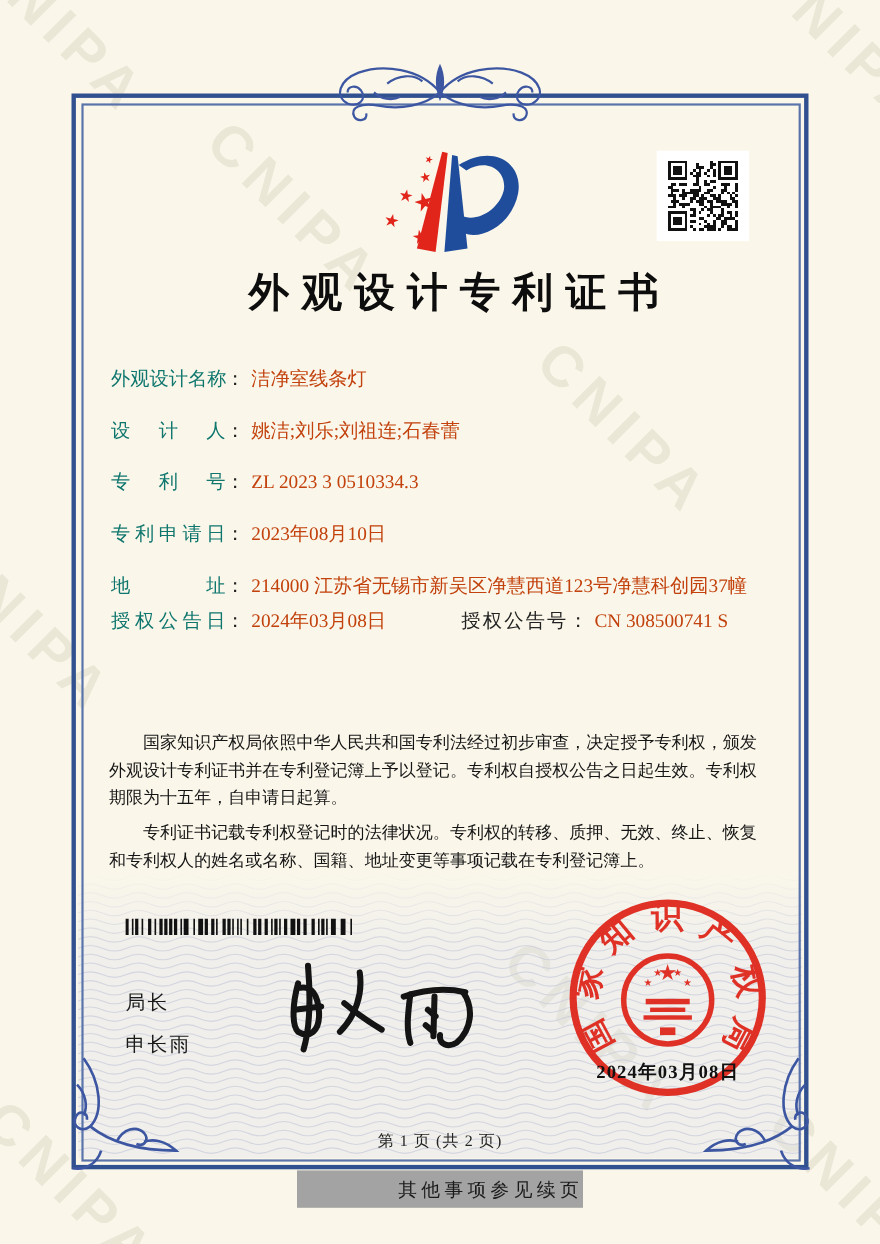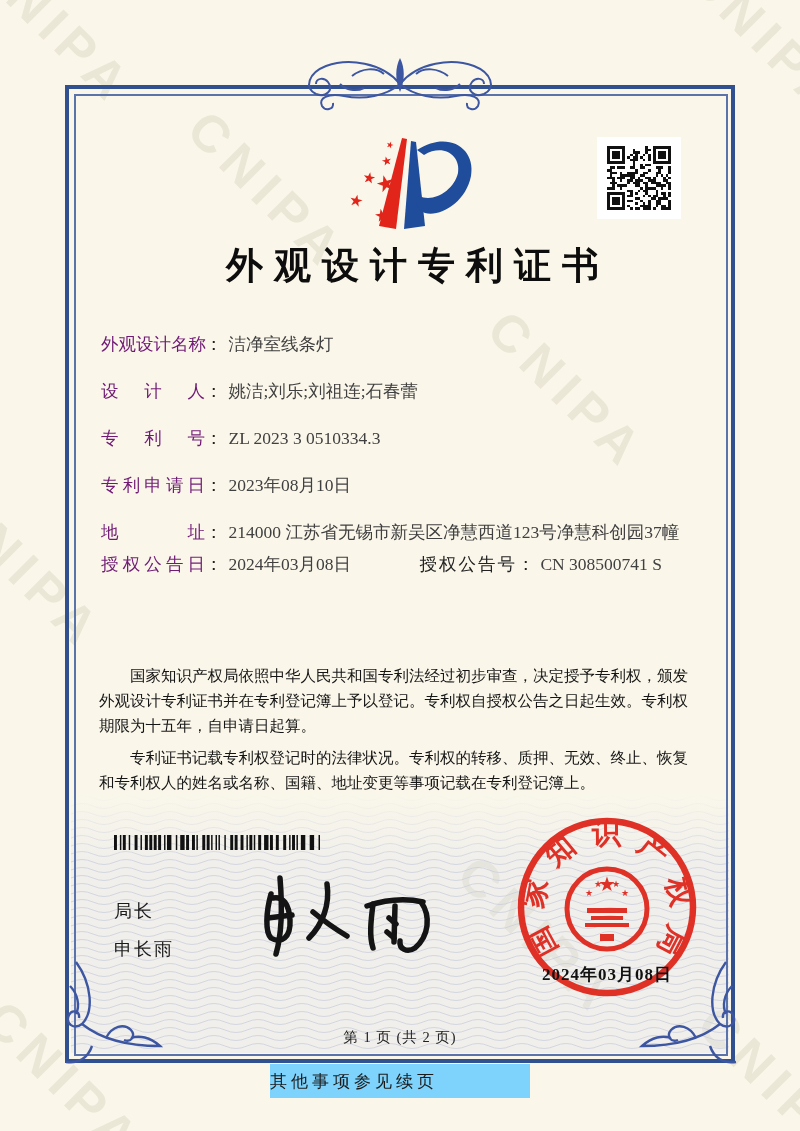--- a/index.html
+++ b/index.html
@@ -36,23 +36,23 @@
   .logo{position:absolute;left:338px;top:128px;z-index:6;}
   .qr-wrap{position:absolute;left:597px;top:137px;width:84px;height:82px;background:#fff;z-index:6;
       display:flex;align-items:center;justify-content:center;}
 
   .title{position:absolute;left:0;top:241px;width:800px;text-align:center;
       font-size:37px;font-weight:600;letter-spacing:11px;color:#0d0d0d;z-index:6;padding-left:18px;}
 
   .fields{position:absolute;left:101px;top:331px;width:606px;font-size:17.5px;z-index:6;}
   .frow{line-height:26px;margin-bottom:21px;white-space:nowrap;}
   .flabel{display:inline-block;width:104px;text-align:justify;text-align-last:justify;
-      -moz-text-align-last:justify;vertical-align:top;color:#701a75;}
+      -moz-text-align-last:justify;vertical-align:top;color:#0f766e;}
   .colon{display:inline-block;vertical-align:top;color:#222;margin-right:6px;}
-  .fvalue{display:inline-block;vertical-align:top;color:#404040;white-space:normal;}
+  .fvalue{display:inline-block;vertical-align:top;color:#c2410c;white-space:normal;}
   .frow-address{margin-bottom:6px;text-decoration:underline;}
   .frow-address .fvalue{width:452px;}
   .fgroup1{display:inline-block;width:314px;vertical-align:top;}
   .flabel-natural{display:inline-block;letter-spacing:2px;vertical-align:top;color:#222;}
 
   .paragraphs{position:absolute;left:99px;top:663px;width:604px;font-size:15.5px;
       line-height:25px;color:#151515;z-index:6;}
   .paragraphs p{margin:0 0 7px 0;text-indent:2em;}
 
   .barcode{position:absolute;left:114px;top:835px;z-index:6;}
@@ -63,22 +63,22 @@
       font-family:"Liberation Sans",sans-serif;color:#1a1a1a;z-index:6;}
   .signature{position:absolute;left:243px;top:872px;z-index:6;}
 
   .seal{position:absolute;left:512px;top:812px;z-index:5;opacity:.93;}
   .seal-date{position:absolute;left:534px;top:963px;width:146px;text-align:center;
       font-size:17px;font-weight:600;color:#111;letter-spacing:1px;z-index:7;}
 
   .page-info{position:absolute;left:0;top:1028px;width:800px;text-align:center;
       font-size:14.5px;color:#222;letter-spacing:1px;z-index:6;}
 
-  .cont-strip{position:absolute;left:270px;top:1064px;width:260px;height:34px;background:#7dd3fc;
-      z-index:6;display:flex;align-items:center;justify-content:flex-start;}
+  .cont-strip{position:absolute;left:270px;top:1064px;width:260px;height:34px;background:#a3a3a3;
+      z-index:6;display:flex;align-items:center;justify-content:flex-end;}
   .cont-note{font-size:17px;letter-spacing:4px;color:#1a1a1a;}
 </style>
 </head>
 <body>
 
 <div class="page">
 
   <span class="wm wm1">CNIPA</span>
   <span class="wm wm2">CNIPA</span>
   <span class="wm wm3">CNIPA</span>

